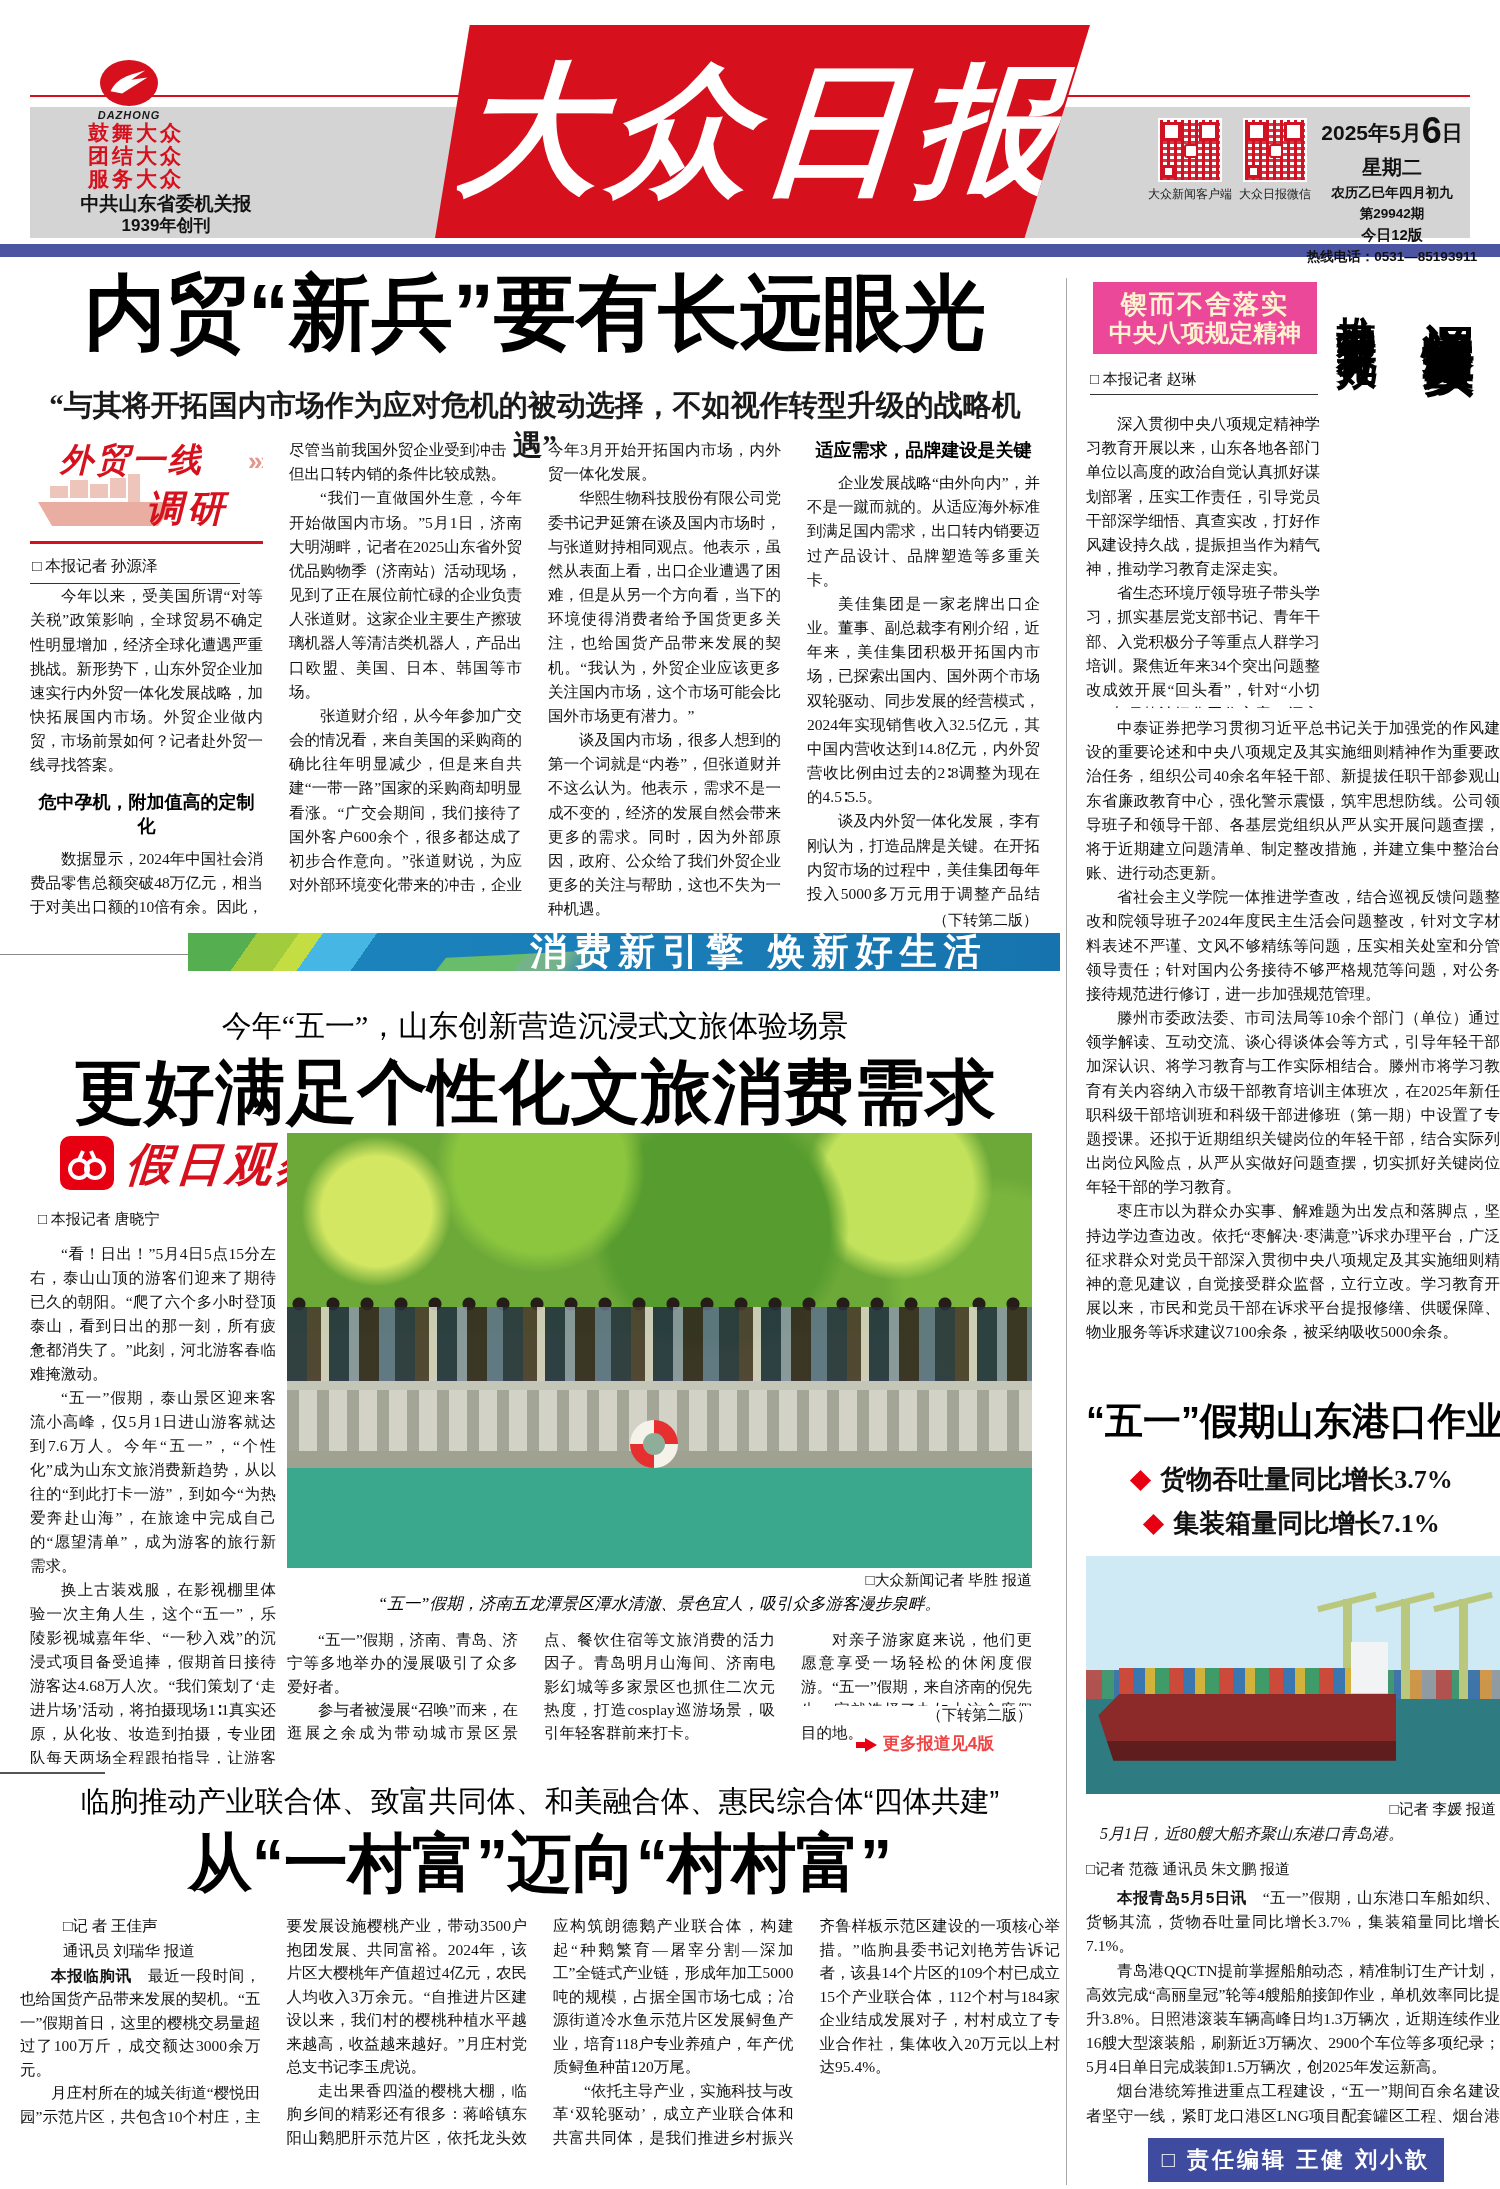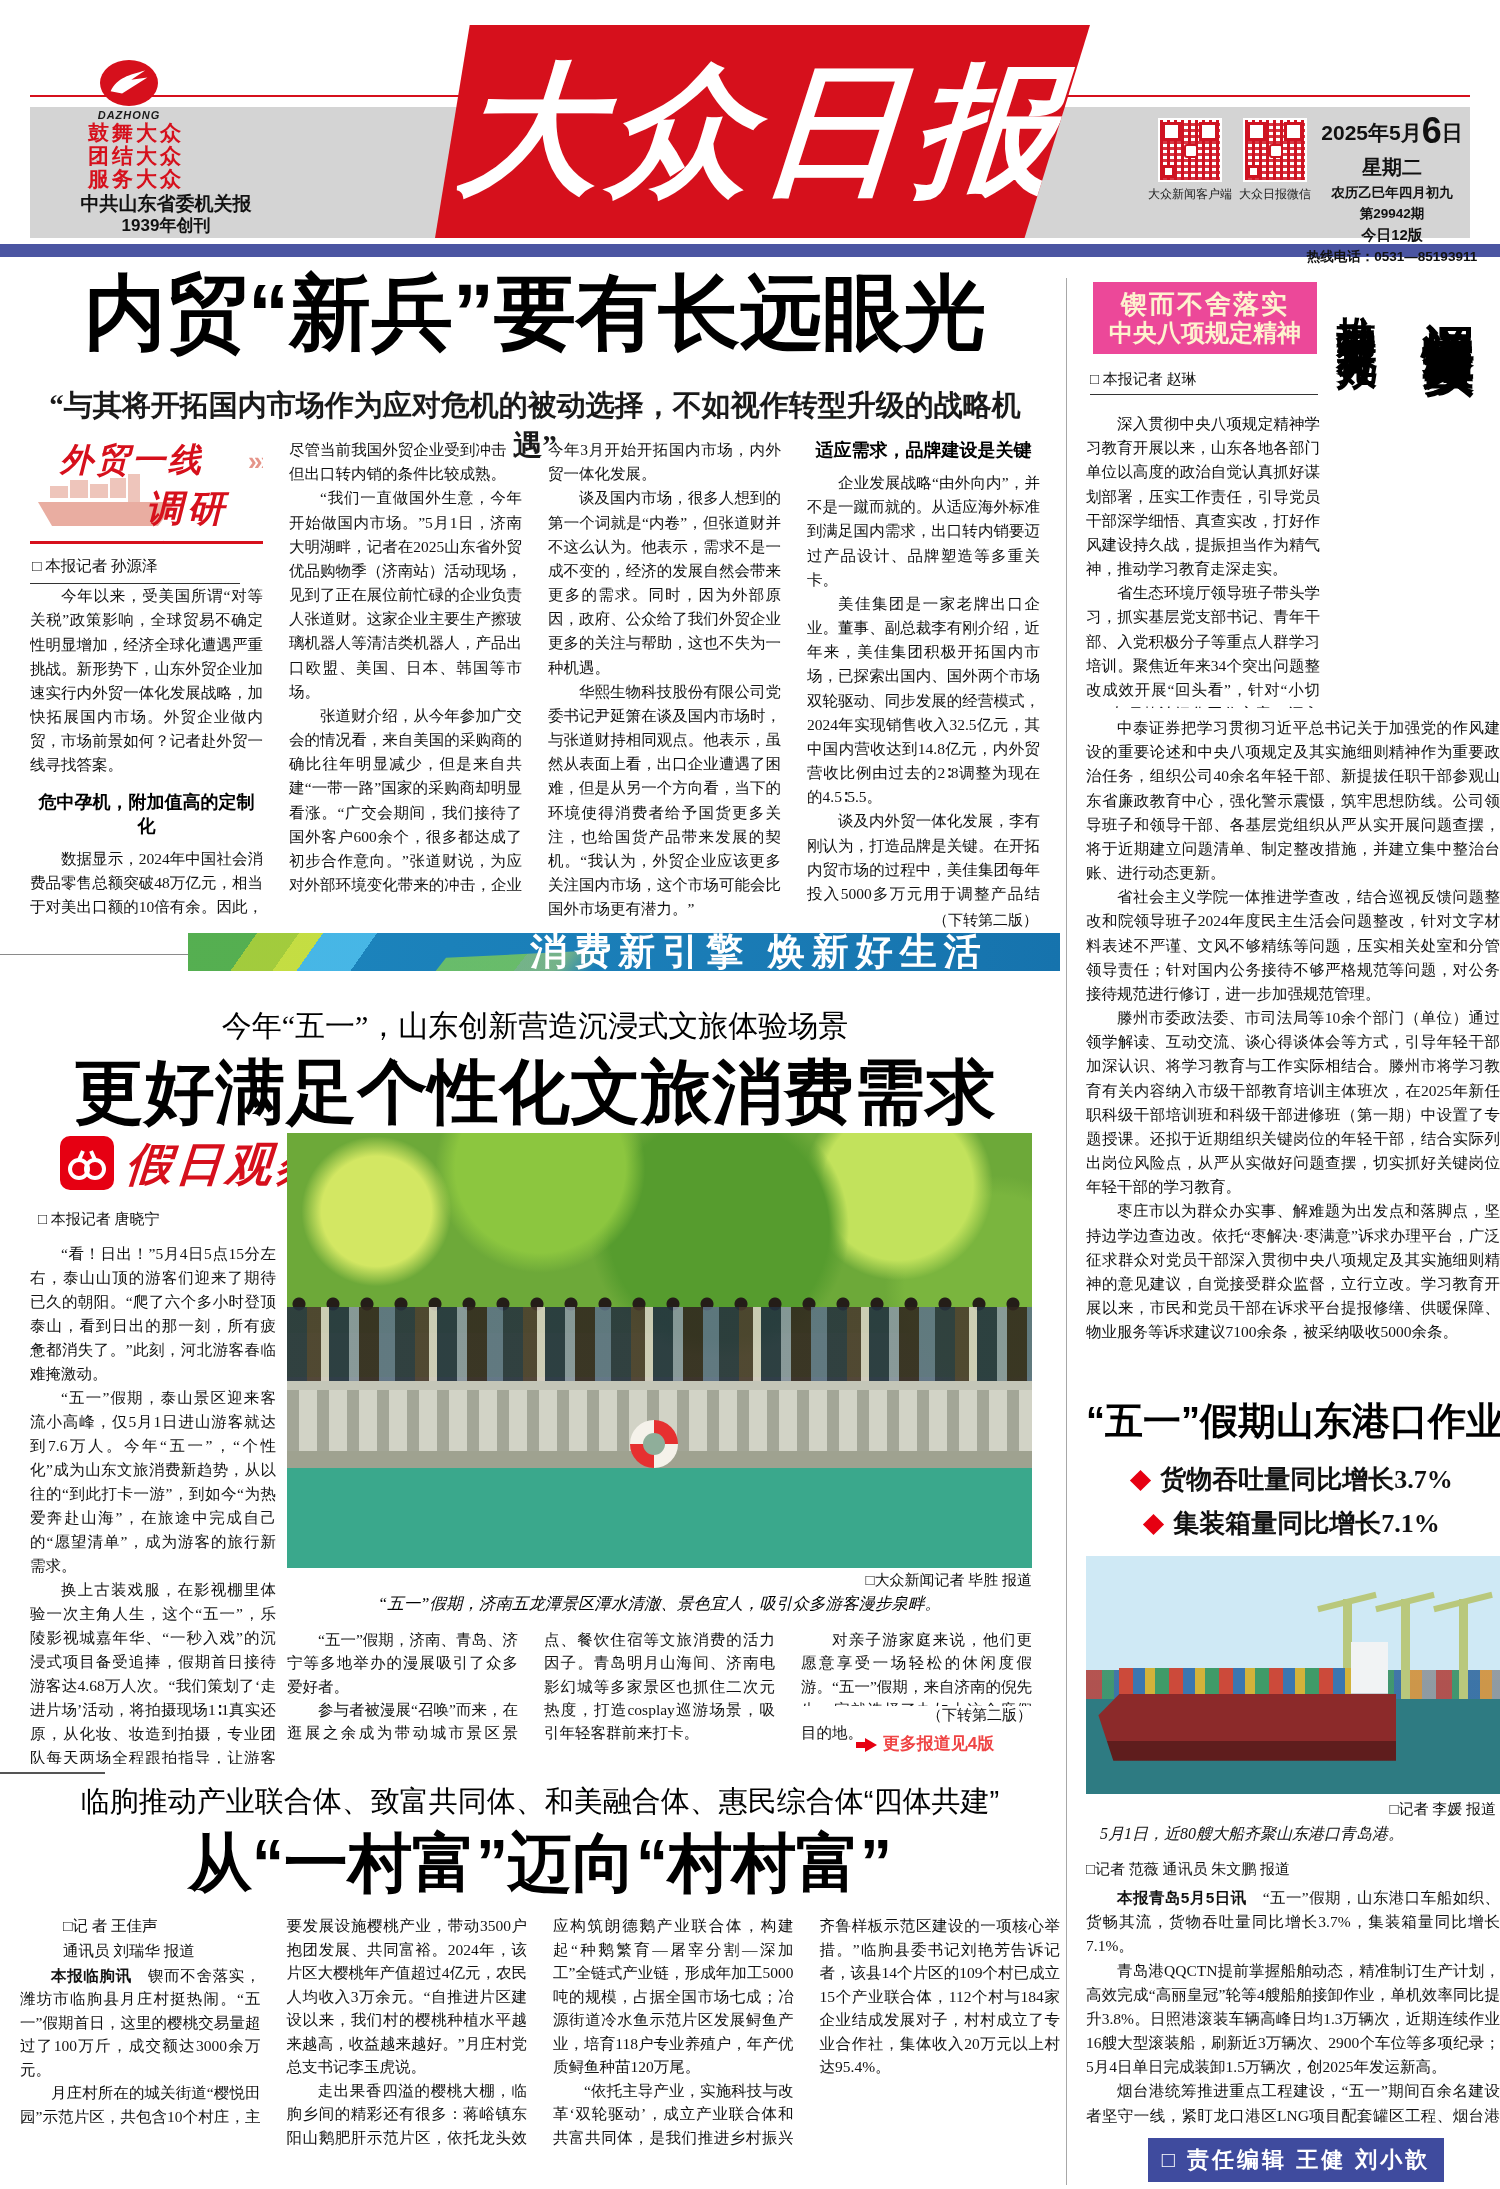--- a/index.html
+++ b/index.html
@@ -238,22 +238,22 @@
         <div class="fb-l1">外贸一线</div>
         <div class="fb-arrows">»»»</div>
         <div class="fb-l2">调研行</div>
       </div>
       <p class="byline">□ 本报记者 孙源泽</p>
       <p>今年以来，受美国所谓“对等关税”政策影响，全球贸易不确定性明显增加，经济全球化遭遇严重挑战。新形势下，山东外贸企业加速实行内外贸一体化发展战略，加快拓展国内市场。外贸企业做内贸，市场前景如何？记者赴外贸一线寻找答案。</p>
       <h3 class="sub-h">危中孕机，附加值高的定制化</h3>
       <p>数据显示，2024年中国社会消费品零售总额突破48万亿元，相当于对美出口额的10倍有余。因此，尽管当前我国外贸企业受到冲击，但出口转内销的条件比较成熟。</p>
       <p>“我们一直做国外生意，今年开始做国内市场。”5月1日，济南大明湖畔，记者在2025山东省外贸优品购物季（济南站）活动现场，见到了正在展位前忙碌的企业负责人张道财。这家企业主要生产擦玻璃机器人等清洁类机器人，产品出口欧盟、美国、日本、韩国等市场。</p>
       <p>张道财介绍，从今年参加广交会的情况看，来自美国的采购商的确比往年明显减少，但是来自共建“一带一路”国家的采购商却明显看涨。“广交会期间，我们接待了国外客户600余个，很多都达成了初步合作意向。”张道财说，为应对外部环境变化带来的冲击，企业今年3月开始开拓国内市场，内外贸一体化发展。</p>
+      <p>华熙生物科技股份有限公司党委书记尹延箫在谈及国内市场时，与张道财持相同观点。他表示，虽然从表面上看，出口企业遭遇了困难，但是从另一个方向看，当下的环境使得消费者给予国货更多关注，也给国货产品带来发展的契机。“我认为，外贸企业应该更多关注国内市场，这个市场可能会比国外市场更有潜力。”</p>
       <p>谈及国内市场，很多人想到的第一个词就是“内卷”，但张道财并不这么认为。他表示，需求不是一成不变的，经济的发展自然会带来更多的需求。同时，因为外部原因，政府、公众给了我们外贸企业更多的关注与帮助，这也不失为一种机遇。</p>
-      <p>华熙生物科技股份有限公司党委书记尹延箫在谈及国内市场时，与张道财持相同观点。他表示，虽然从表面上看，出口企业遭遇了困难，但是从另一个方向看，当下的环境使得消费者给予国货更多关注，也给国货产品带来发展的契机。“我认为，外贸企业应该更多关注国内市场，这个市场可能会比国外市场更有潜力。”</p>
       <h3 class="sub-h">适应需求，品牌建设是关键</h3>
       <p>企业发展战略“由外向内”，并不是一蹴而就的。从适应海外标准到满足国内需求，出口转内销要迈过产品设计、品牌塑造等多重关卡。</p>
       <p>美佳集团是一家老牌出口企业。董事、副总裁李有刚介绍，近年来，美佳集团积极开拓国内市场，已探索出国内、国外两个市场双轮驱动、同步发展的经营模式，2024年实现销售收入32.5亿元，其中国内营收达到14.8亿元，内外贸营收比例由过去的2∶8调整为现在的4.5∶5.5。</p>
       <p>谈及内外贸一体化发展，李有刚认为，打造品牌是关键。在开拓内贸市场的过程中，美佳集团每年投入5000多万元用于调整产品结构，大力开发技术含量高、附加值高的定制化、个性化新产品，30%左右的产品每年能够更新换代。同时，创立“美加佳”品牌，提升产品美誉度。</p>
 
       <div class="jump-note">（下转第二版）</div>
     </div>
   </section>
 
   <div class="vrule"></div>
@@ -329,21 +329,21 @@
     </div>
   </section>
 
   <section>
     <div class="hairline" style="left:0; top:1772px; width:105px; height:2px; background:#555;"></div>
     <div class="village-kicker">临朐推动产业联合体、致富共同体、和美融合体、惠民综合体“四体共建”</div>
     <h2 class="village-headline">从“一村富”迈向“村村富”</h2>
     <div class="village-body">
       <p class="vb-byline">□记 者 王佳声</p>
       <p class="vb-byline">通讯员 刘瑞华 报道</p>
-      <p><span class="dateline">本报临朐讯</span>　<span>锲而不舍落实，潍坊市临朐县月庄村挺热闹。“五一”假期首日，这里的樱桃交易量超过了100万斤，成交额达3000余万元。</span></p>
+      <p><span class="dateline">本报临朐讯</span>　<span>最近一段时间，也给国货产品带来发展的契机。“五一”假期首日，这里的樱桃交易量超过了100万斤，成交额达3000余万元。</span></p>
       <p>月庄村所在的城关街道“樱悦田园”示范片区，共包含10个村庄，主要发展设施樱桃产业，带动3500户抱团发展、共同富裕。2024年，该片区大樱桃年产值超过4亿元，农民人均收入3万余元。“自推进片区建设以来，我们村的樱桃种植水平越来越高，收益越来越好。”月庄村党总支书记李玉虎说。</p>
       <p>走出果香四溢的樱桃大棚，临朐乡间的精彩还有很多：蒋峪镇东阳山鹅肥肝示范片区，依托龙头效应构筑朗德鹅产业联合体，构建起“种鹅繁育—屠宰分割—深加工”全链式产业链，形成年加工5000吨的规模，占据全国市场七成；冶源街道冷水鱼示范片区发展鲟鱼产业，培育118户专业养殖户，年产优质鲟鱼种苗120万尾。</p>
       <p>“依托主导产业，实施科技与改革‘双轮驱动’，成立产业联合体和共富共同体，是我们推进乡村振兴齐鲁样板示范区建设的一项核心举措。”临朐县委书记刘艳芳告诉记者，该县14个片区的109个村已成立15个产业联合体，112个村与184家企业结成发展对子，村村成立了专业合作社，集体收入20万元以上村达95.4%。</p>
 
     </div>
   </section>
 
   <section>
     <h2 class="port-headline">“五一”假期山东港口作业忙</h2>
     <div class="port-bullet" style="top:1462px;">

